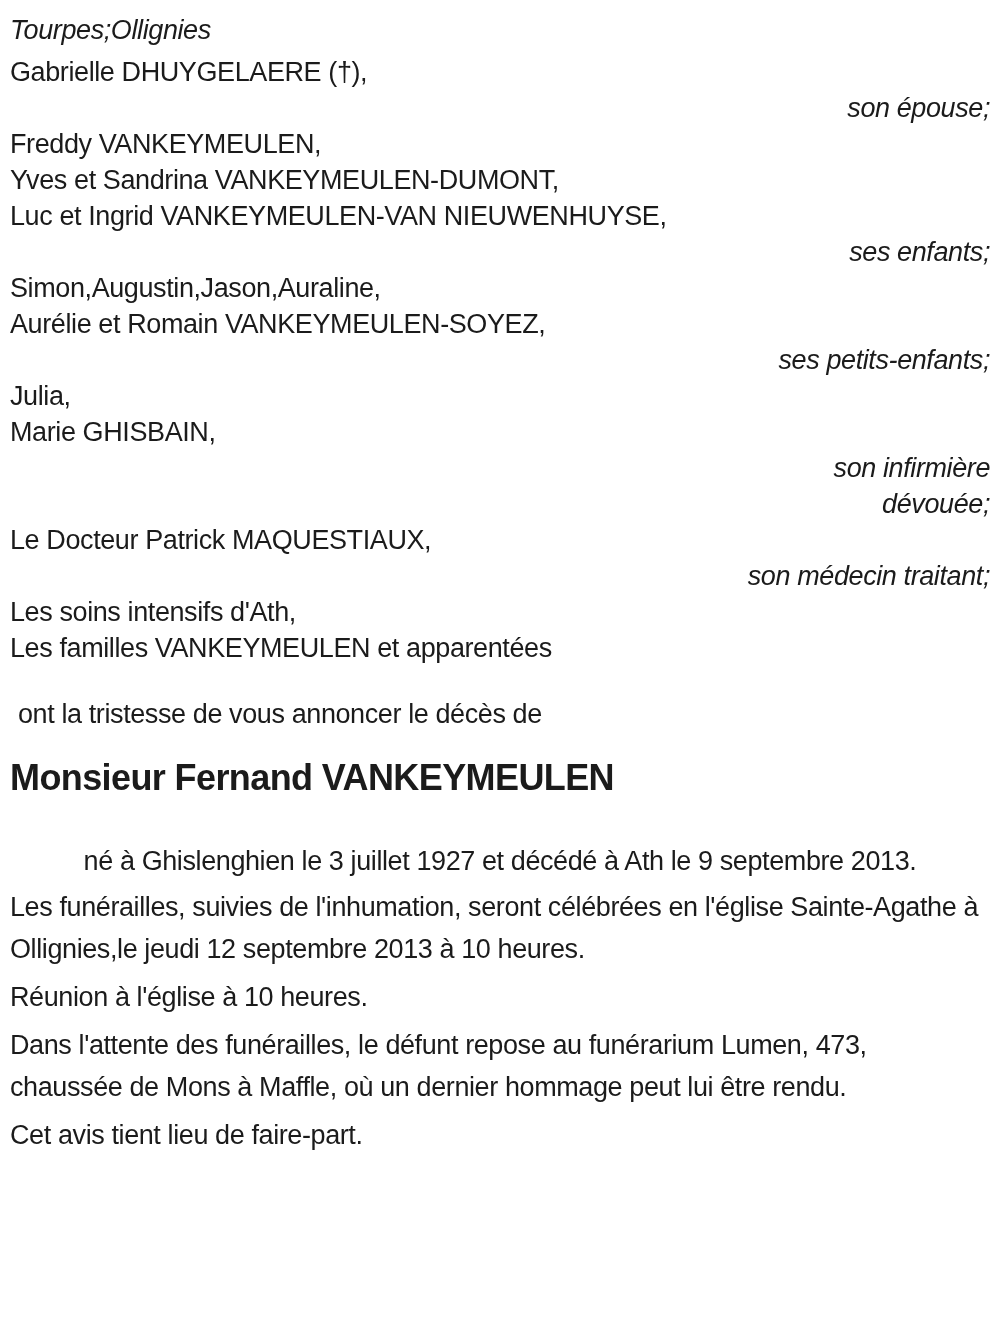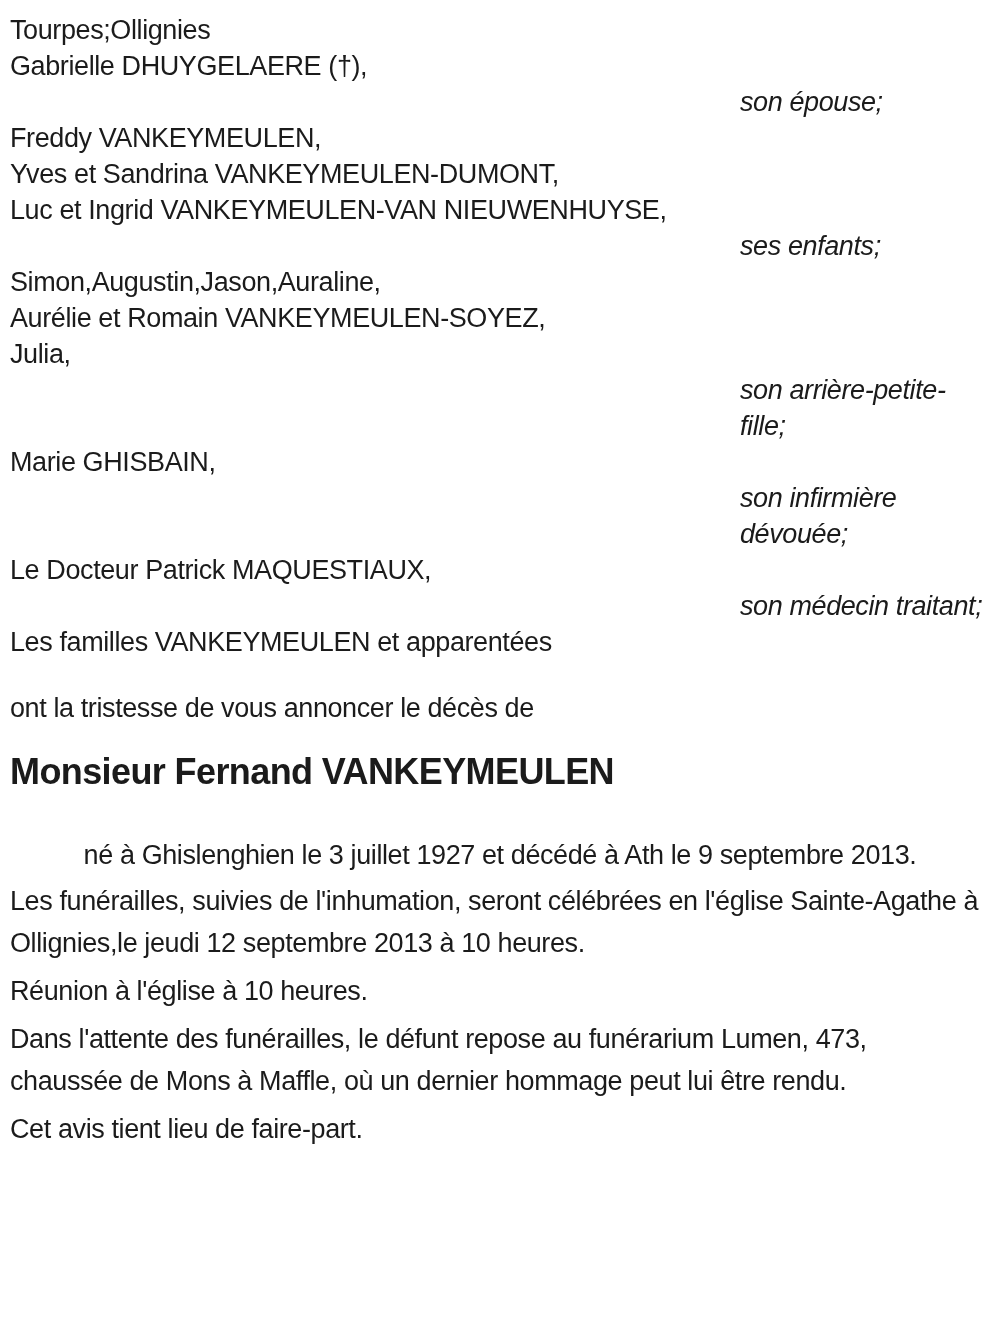--- a/index.html
+++ b/index.html
@@ -15,39 +15,41 @@
     padding: 12px 10px 10px 10px;
     background: #ffffff;
     color: #1b1b1b;
     font-family: "Liberation Sans", "DejaVu Sans", sans-serif;
     font-size: 27px;
     line-height: 36px;
     letter-spacing: -0.4px;
     overflow: hidden;
   }
   .location-line {
-    margin: 0 0 0 0;
+    margin: 0 0 6px 0;
+    font-style: italic;
   }
   .mourners-list {
     margin: 0 0 30px 0;
   }
   .mourner-group {
     margin: 0;
   }
   .name-line {
     margin: 0;
   }
   .relation-label {
     font-style: italic;
+    text-align: right;
     max-width: 250px;
     margin-left: auto;
     line-height: 36px;
   }
   .intro-line {
-    margin: 0;
+    margin: 8px;
   }
   .deceased-name {
     font-size: 36px;
     line-height: 48px;
     font-weight: 700;
     letter-spacing: -0.6px;
     margin: 22px 0 38px 0;
   }
   .life-dates {
     margin: 0 0 4px 0;
@@ -73,34 +75,35 @@
       </div>
       <div class="mourner-group">
         <div class="name-line">Freddy VANKEYMEULEN,</div>
         <div class="name-line">Yves et Sandrina VANKEYMEULEN-DUMONT,</div>
         <div class="name-line">Luc et Ingrid VANKEYMEULEN-VAN NIEUWENHUYSE,</div>
         <div class="relation-label">ses enfants;</div>
       </div>
       <div class="mourner-group">
         <div class="name-line">Simon,Augustin,Jason,Auraline,</div>
         <div class="name-line">Aurélie et Romain VANKEYMEULEN-SOYEZ,</div>
+        <div class="relation-label">ses petits-enfants;</div>
       </div>
       <div class="mourner-group">
         <div class="name-line">Julia,</div>
-        <div class="relation-label">son arrière-petite-fille;</div>
       </div>
       <div class="mourner-group">
         <div class="name-line">Marie GHISBAIN,</div>
         <div class="relation-label">son infirmière dévouée;</div>
       </div>
       <div class="mourner-group">
         <div class="name-line">Le Docteur Patrick MAQUESTIAUX,</div>
         <div class="relation-label">son médecin traitant;</div>
       </div>
       <div class="mourner-group">
+        <div class="name-line">Les soins intensifs d'Ath,</div>
         <div class="name-line">Les familles VANKEYMEULEN et apparentées</div>
       </div>
     </div>
 
   <p class="intro-line">ont la tristesse de vous annoncer le décès de</p>
 
   <h1 class="deceased-name">Monsieur Fernand VANKEYMEULEN</h1>
 
   <p class="life-dates">né à Ghislenghien le 3 juillet 1927 et décédé à Ath le 9 septembre 2013.</p>
 

